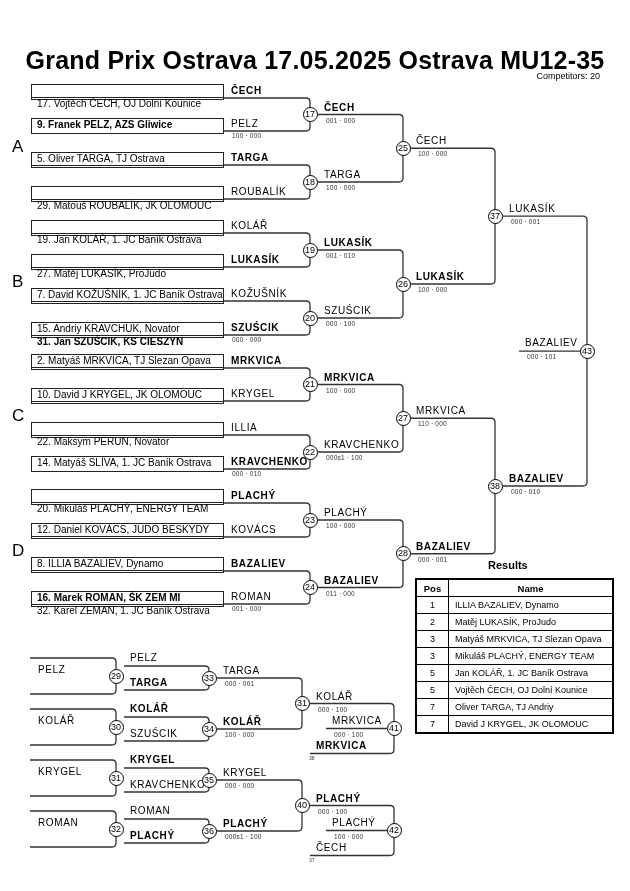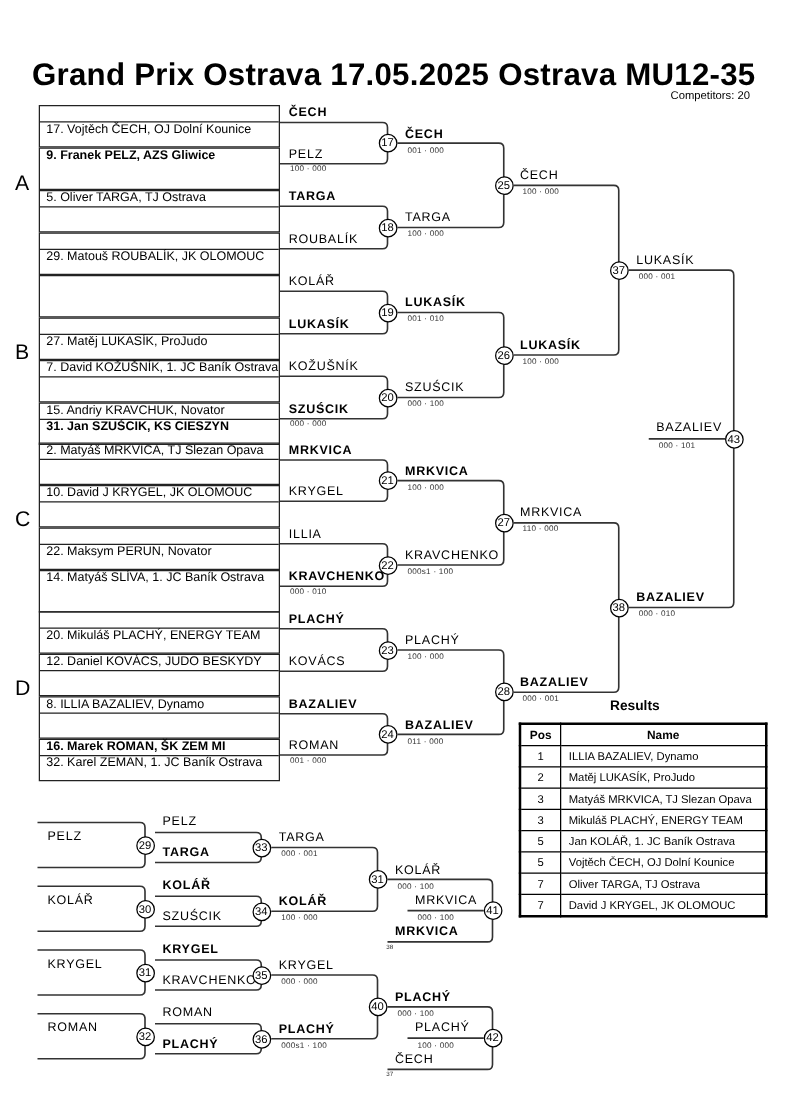--- a/index.html
+++ b/index.html
@@ -1,21 +1,21 @@
 <!DOCTYPE html>
 <html><head>
 <meta charset="utf-8">
 <style>
   html,body{margin:0;padding:0;background:#fff;}
   body{width:630px;height:891px;position:relative;overflow:hidden;font-family:"Liberation Sans",sans-serif;color:#000;}
   .abs{position:absolute;white-space:nowrap;}
   .title{left:0;width:630px;top:46px;text-align:center;font-size:25px;font-weight:bold;letter-spacing:0.2px;}
   .competitors{right:30px;top:71px;font-size:9px;}
   .pool{font-size:17px;left:12px;}
-  .slot{position:absolute;left:31px;width:193px;height:34px;border:1px solid #222;box-sizing:border-box;}
+  .slot{position:absolute;left:31px;width:193px;height:16px;border:1px solid #222;box-sizing:border-box;}
   .slot .ln{position:absolute;left:0;right:0;height:12px;font-size:10px;line-height:12px;padding-left:5px;white-space:nowrap;overflow:visible;}
   .slot .l1{top:0;}
   .slot .l2{top:12px;border-top:1px solid #222;}
   .b{font-weight:bold;}
   .nm{font-size:10px;letter-spacing:0.6px;}
   .sc{font-size:6.5px;color:#333;letter-spacing:0.2px;}
   svg.lines{position:absolute;left:0;top:0;}
   .num{position:absolute;width:15px;height:15px;border:1px solid #000;border-radius:50%;background:#fff;box-sizing:border-box;font-size:9px;line-height:13px;text-align:center;}
   .tiny{font-size:5px;color:#333;}
   .results-title{left:488px;top:559px;font-size:11px;font-weight:bold;}
@@ -79,20 +79,21 @@
     <div class="slot" style="top: 152px;">
       <div class="ln l1">5. Oliver TARGA, TJ Ostrava</div>
       <div class="ln l2"></div>
     </div>
     <div class="slot" style="top: 186px;">
       <div class="ln l1"></div>
       <div class="ln l2">29. Matouš ROUBALÍK, JK OLOMOUC</div>
     </div>
     <div class="slot" style="top: 220px;">
       <div class="ln l1"></div>
+      <div class="ln l2">19. Jan KOLÁŘ, 1. JC Baník Ostrava</div>
     </div>
     <div class="slot" style="top: 254px;">
       <div class="ln l1"></div>
       <div class="ln l2">27. Matěj LUKASÍK, ProJudo</div>
     </div>
     <div class="slot" style="top: 288px;">
       <div class="ln l1">7. David KOŽUŠNÍK, 1. JC Baník Ostrava</div>
       <div class="ln l2"></div>
     </div>
     <div class="slot" style="top: 322px;">
@@ -269,20 +270,20 @@
       <tr>
         <td class="pos">5</td>
         <td class="name">Jan KOLÁŘ, 1. JC Baník Ostrava</td>
       </tr>
       <tr>
         <td class="pos">5</td>
         <td class="name">Vojtěch ČECH, OJ Dolní Kounice</td>
       </tr>
       <tr>
         <td class="pos">7</td>
-        <td class="name">Oliver TARGA, TJ Ostrava</td>
+        <td class="name">Oliver TARGA, TJ Andriy</td>
       </tr>
       <tr>
         <td class="pos">7</td>
         <td class="name">David J KRYGEL, JK OLOMOUC</td>
       </tr>
     </tbody>
 </table>
 
 </body></html>

